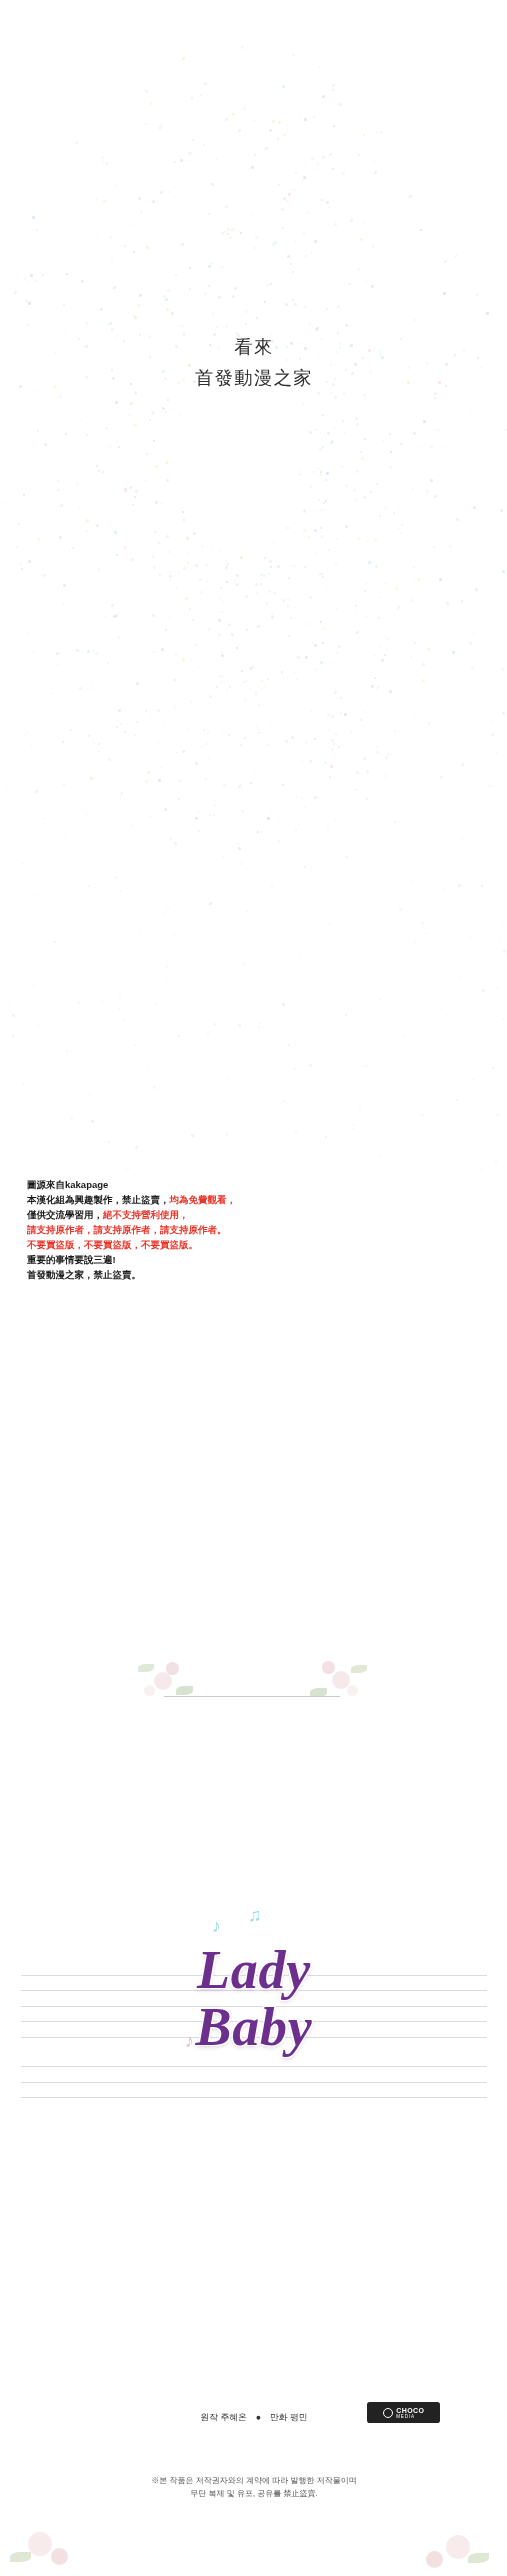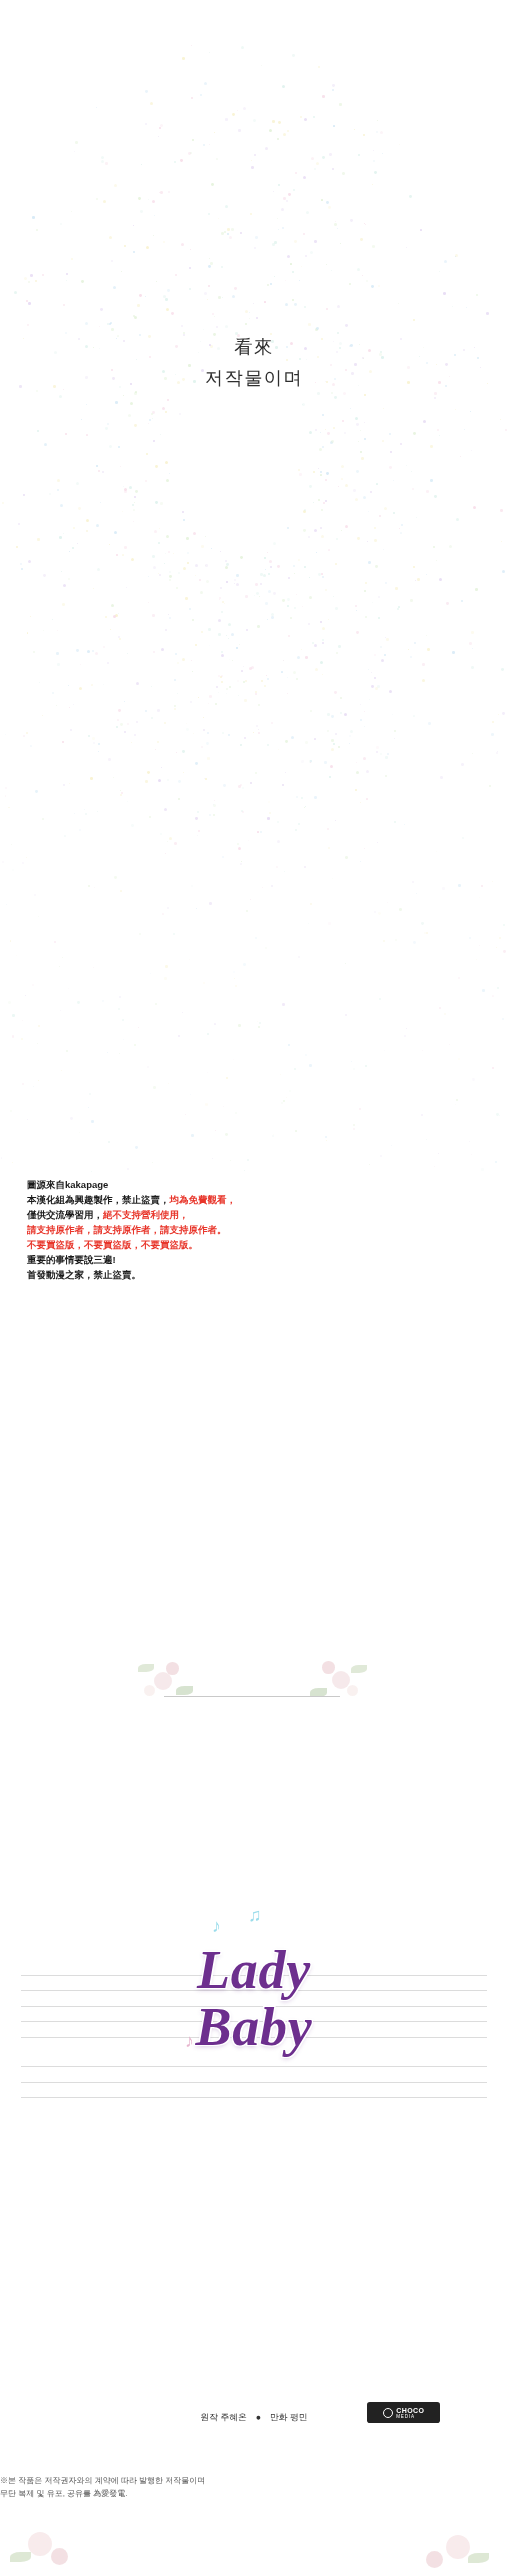--- a/index.html
+++ b/index.html
@@ -192,20 +192,21 @@
     font-weight: normal;
     letter-spacing: 0.8px;
     display: block;
   }
 
   .copyright {
     position: absolute;
     left: 0;
     top: 2474px;
     width: 508px;
+    text-align: center;
     font-size: 8px;
     line-height: 13.4px;
     color: #555555;
   }
 
   
   .bottom-flowers {
     position: absolute;
     left: 0;
     top: 2511px;
@@ -1431,21 +1432,21 @@
       <div class="dot" style="left: 258px; top: 1026px; width: 1.5px; height: 1.5px; background: rgb(223, 240, 212); opacity: 0.46;"></div>
       <div class="dot" style="left: 69px; top: 783px; width: 1.3px; height: 1.3px; background: rgb(247, 240, 200); opacity: 0.37;"></div>
       <div class="dot" style="left: 438px; top: 1153px; width: 1.1px; height: 1.1px; background: rgb(227, 214, 242); opacity: 0.44;"></div>
       <div class="dot" style="left: 39px; top: 682px; width: 0.9px; height: 0.9px; background: rgb(217, 240, 234); opacity: 0.47;"></div>
       <div class="dot" style="left: 4.6px; top: 734px; width: 0.9px; height: 0.9px; background: rgb(207, 230, 245); opacity: 0.2;"></div>
       <div class="dot" style="left: 223px; top: 1106px; width: 0.8px; height: 0.8px; background: rgb(246, 216, 230); opacity: 0.26;"></div>
     </div>
 
   <div class="dialogue">
     <div>看來</div>
-    <div>저작물이며</div>
+    <div>首發動漫之家</div>
   </div>
 
   <div class="notes">
     <div class="line plain">圖源來自kakapage</div>
     <div class="line"><span class="plain">本漢化組為興趣製作，禁止盜賣，</span><span class="red">均為免費觀看，</span></div>
     <div class="line"><span class="plain">僅供交流學習用，</span><span class="red">絕不支持營利使用，</span></div>
     <div class="line red">請支持原作者，請支持原作者，請支持原作者。</div>
     <div class="line red">不要買盜版，不要買盜版，不要買盜版。</div>
     <div class="line plain">重要的事情要說三遍!</div>
     <div class="line plain">首發動漫之家，禁止盜賣。</div>
@@ -1494,21 +1495,21 @@
   <div class="choco-badge">
     <span class="mark"></span>
     <span>
       <span>CHOCO</span>
       <span class="sub">MEDIA</span>
     </span>
   </div>
 
   <div class="copyright">
     <div>※본 작품은 저작권자와의 계약에 따라 발행한 저작물이며</div>
-    <div>무단 복제 및 유포, 공유를 為愛發電.</div>
+    <div>무단 복제 및 유포, 공유를 禁止盜賣.</div>
   </div>
 
   <div class="bottom-flowers">
     <div class="floral" style="left:28px; top:21px; width:24px; height:24px; background:#f5e4e6;"></div>
     <div class="floral" style="left:51px; top:37px; width:17px; height:17px; background:#efd6da;"></div>
     <div class="leaf" style="left:10px; top:41px; width:21px; height:10px; background:#d6e2cb;"></div>
     <div class="floral" style="left:446px; top:24px; width:24px; height:24px; background:#f5e4e6;"></div>
     <div class="floral" style="left:426px; top:40px; width:17px; height:17px; background:#efd6da;"></div>
     <div class="leaf" style="left:468px; top:42px; width:21px; height:10px; background:#d6e2cb;"></div>
   </div>

